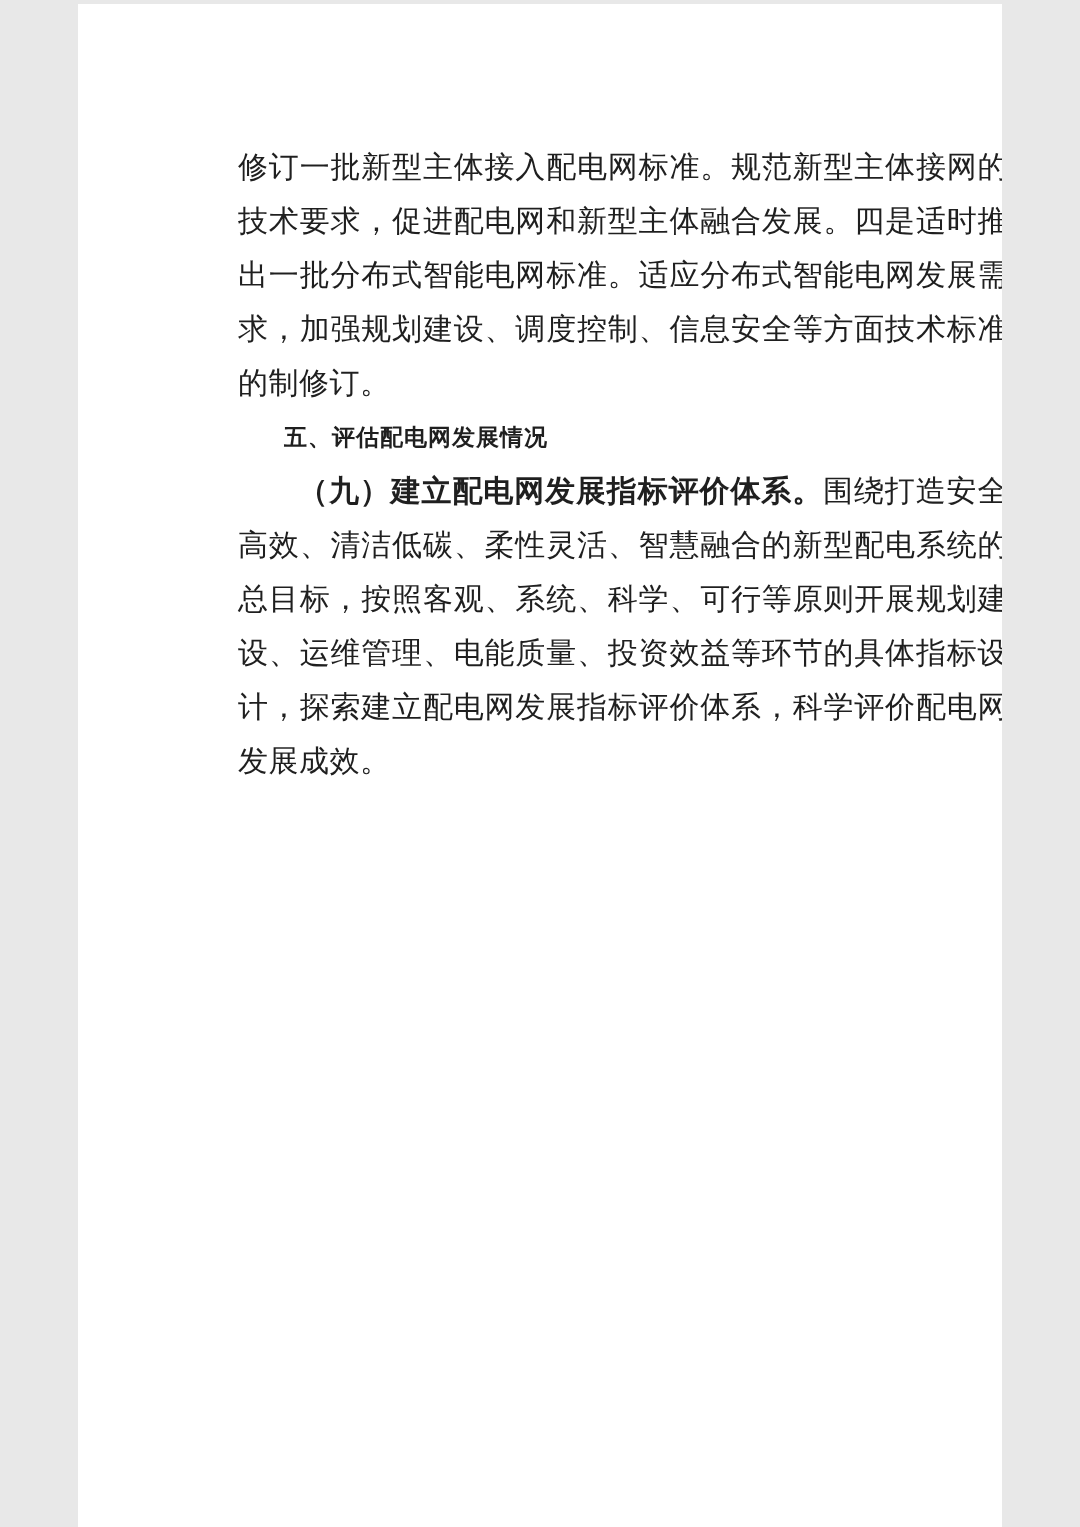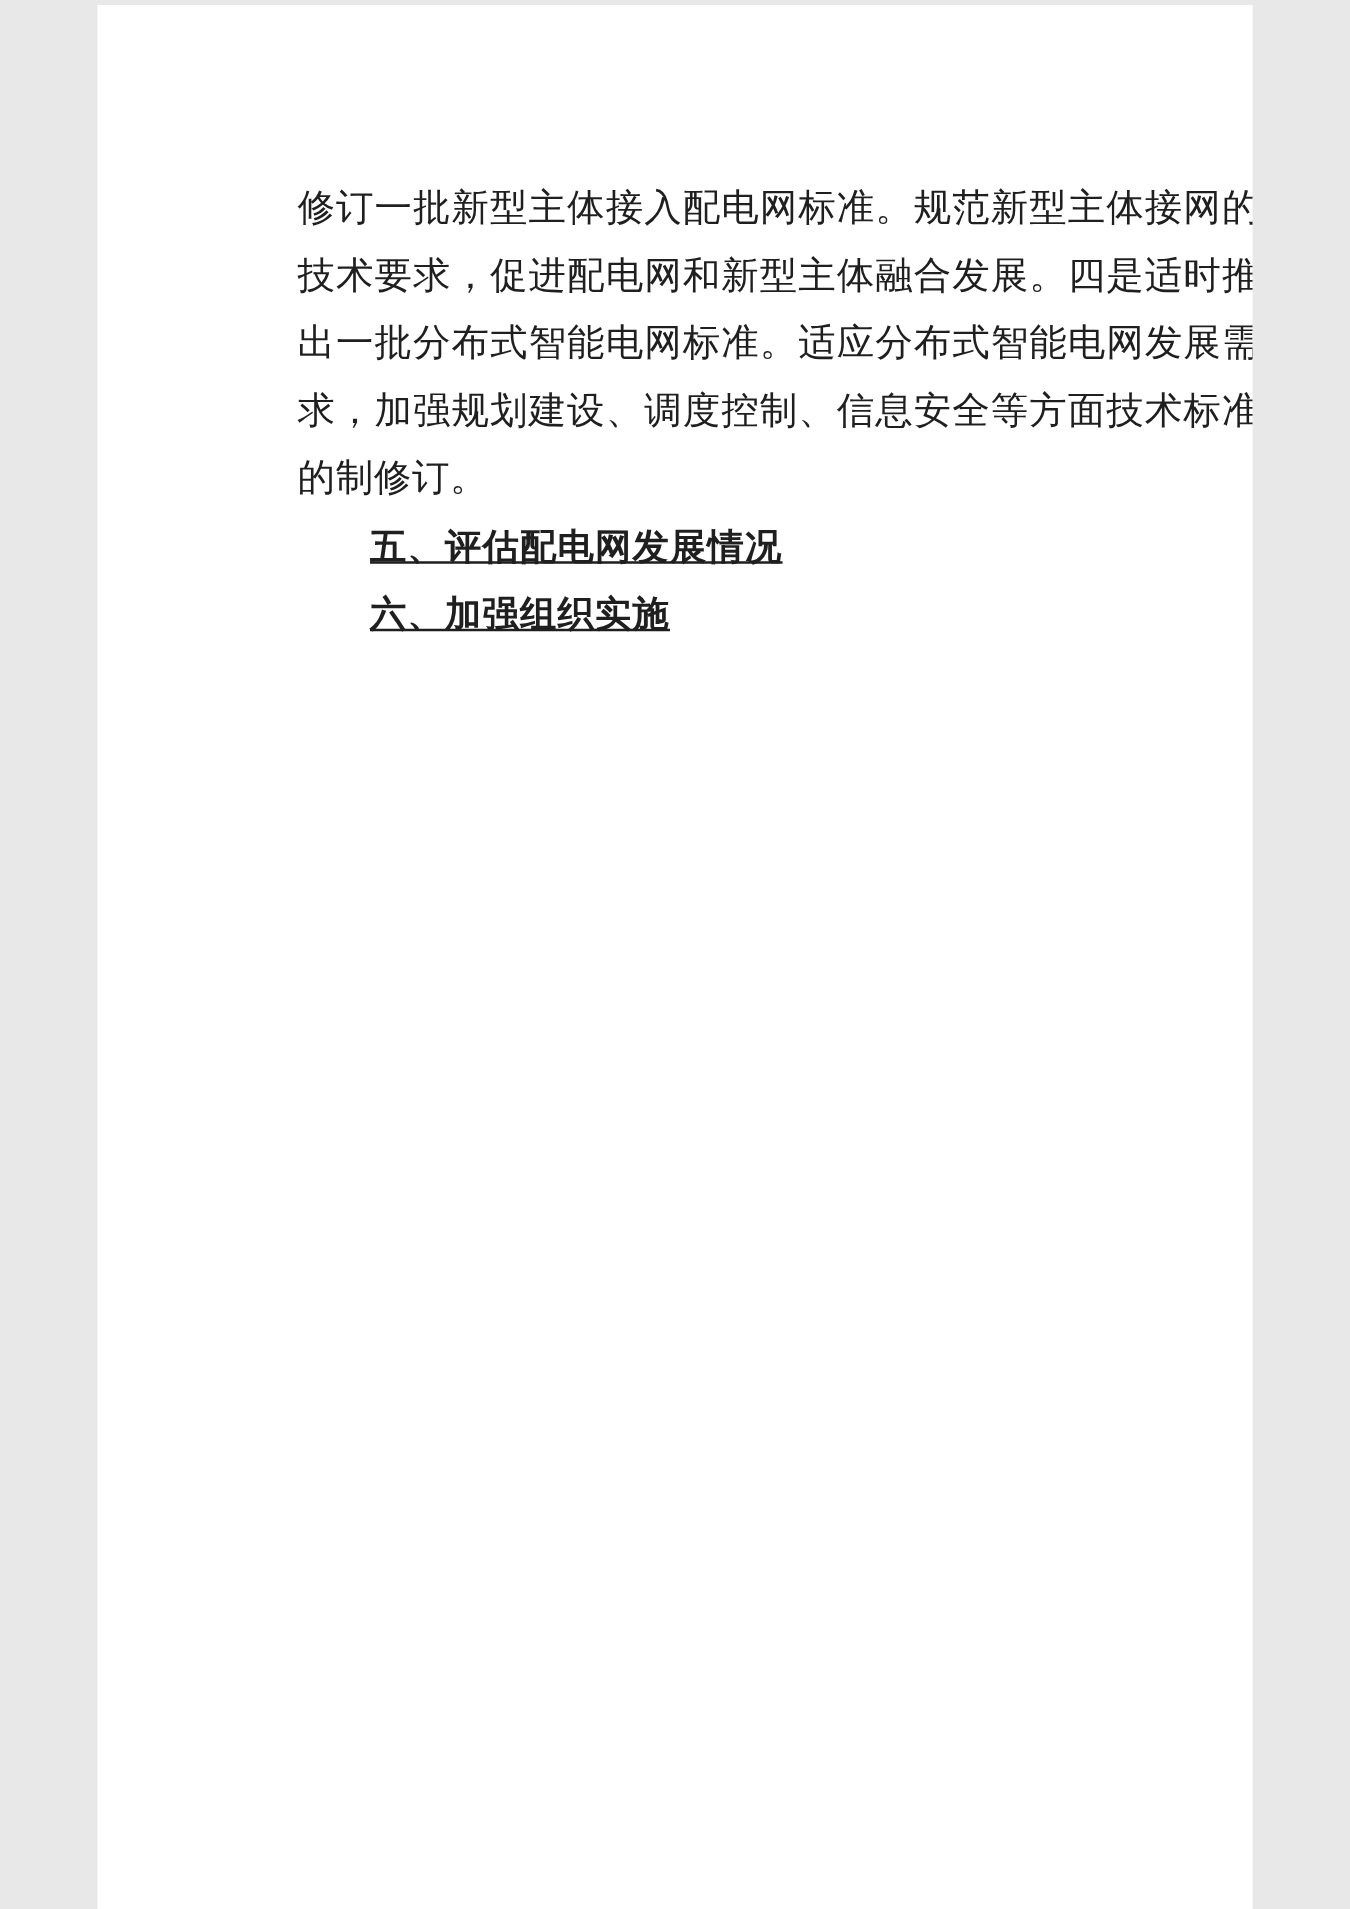--- a/index.html
+++ b/index.html
@@ -34,38 +34,37 @@
     letter-spacing: 0.5px;
   }
   .para.indent {
     text-indent: 2em;
   }
   .para .lead {
     font-weight: bold;
   }
   .heading {
     font-family: "DejaVu Sans", "Liberation Sans", sans-serif;
-    font-size: 29px;
+    font-size: 23px;
     font-weight: bold;
     line-height: 54px;
     color: var(--fg);
     text-indent: 2em;
     letter-spacing: 1px;
-    text-decoration: underline;
   }
 </style>
 </head>
 <body>
 
 <div class="page">
   <div class="content">
 
     <p class="para"><span>修订一批新型主体接入配电网标准。规范新型主体接网的技术要求，促进配电网和新型主体融合发展。四是适时推出一批分布式智能电网标准。适应分布式智能电网发展需求，加强规划建设、调度控制、信息安全等方面技术标准的制修订。</span></p>
 
     <h2 class="heading">五、评估配电网发展情况</h2>
 
+    <p class="para indent"><span class="lead">（九）建立配电网发展指标评价体系。</span><span>围绕打造安全高效、清洁低碳、柔性灵活、智慧融合的新型配电系统的总目标，按照客观、系统、科学、可行等原则开展规划建设、运维管理、电能质量、投资效益等环节的具体指标设计，探索建立配电网发展指标评价体系，科学评价配电网发展成效。</span></p>
 
 
-    <h2 class="heading">六、加强组织实施</h2>
 
 
   </div>
 </div>
 
 </body></html>

